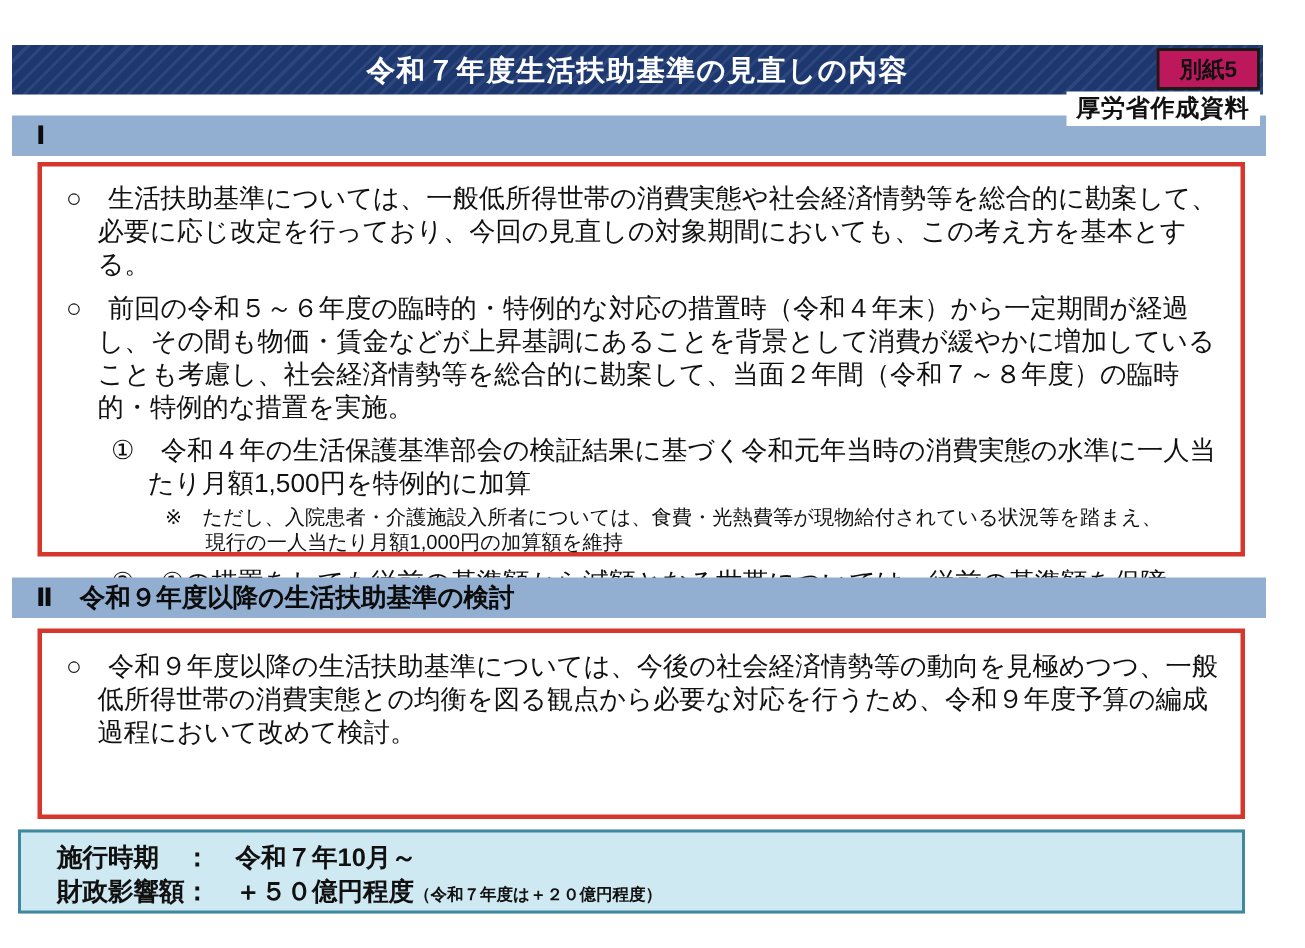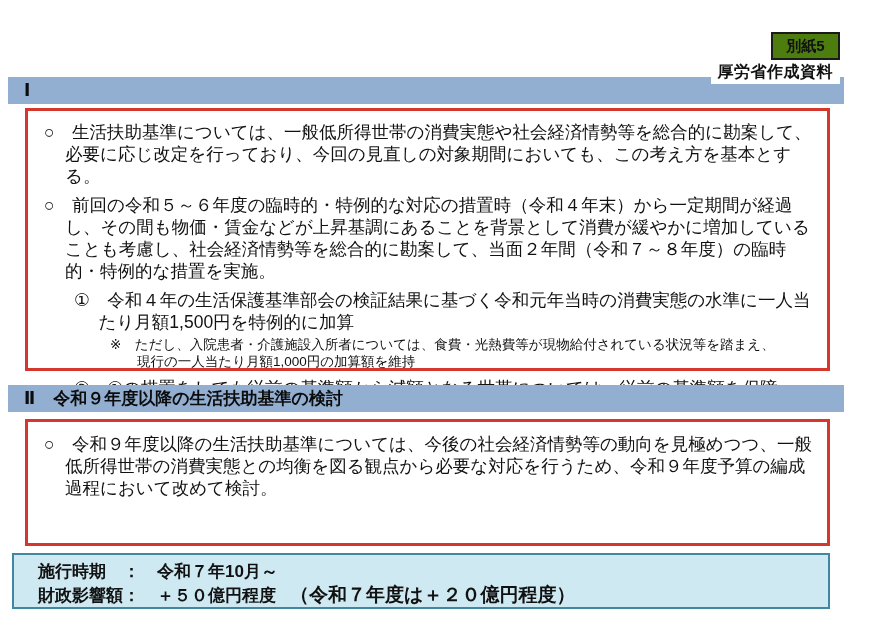--- a/index.html
+++ b/index.html
@@ -27,21 +27,21 @@
     background:var(--title-bar-bg,#1f3b75);
     background-image:repeating-linear-gradient(135deg,rgba(255,255,255,0.06) 0 2px,rgba(0,0,0,0.05) 2px 7px);
     display:flex;align-items:center;justify-content:center;
   }
   .title-bar .title-text{
     color:#fff;font-size:19px;font-weight:bold;letter-spacing:1px;
     white-space:nowrap;
   }
   .attachment-box{
     position:absolute;left:771px;top:32px;width:69px;height:28px;
-    background:#4d7c0f;border:2px solid #1a1a1a;
+    background:#be185d;border:2px solid #1a1a1a;
     display:flex;align-items:center;justify-content:center;
     font-size:15px;font-weight:bold;z-index:3;
   }
   .source-label{
     position:absolute;top:61px;right:30px;
     background:#fff;padding:1px 7px;
     font-size:16px;font-weight:600;letter-spacing:0.5px;
     z-index:3;white-space:nowrap;
   }
   
@@ -88,28 +88,31 @@
     position:absolute;left:12px;top:553px;width:818px;height:56px;
     background:var(--footer-bg,#cfe9f2);
     border:2px solid var(--footer-border,#3f88a0);
     padding:5px 24px;
   }
   .footer-row{
     font-size:17px;font-weight:bold;line-height:23px;
     white-space:nowrap;
   }
   .footer-row .row-note{
-    font-size:19px;font-weight:bold;margin-left:14px;
+    font-size:11px;font-weight:bold;
   }
 </style>
 </head>
 <body>
 
 <div class="slide">
 
+  <div class="title-bar">
+    <span class="title-text">令和７年度生活扶助基準の見直しの内容</span>
+  </div>
 
   <div class="attachment-box">
     <span>別紙5</span>
   </div>
 
   <div class="source-label">厚労省作成資料</div>
 
   <div class="section-bar bar-1">
     <span class="sec-num">Ⅰ</span>
   </div>

